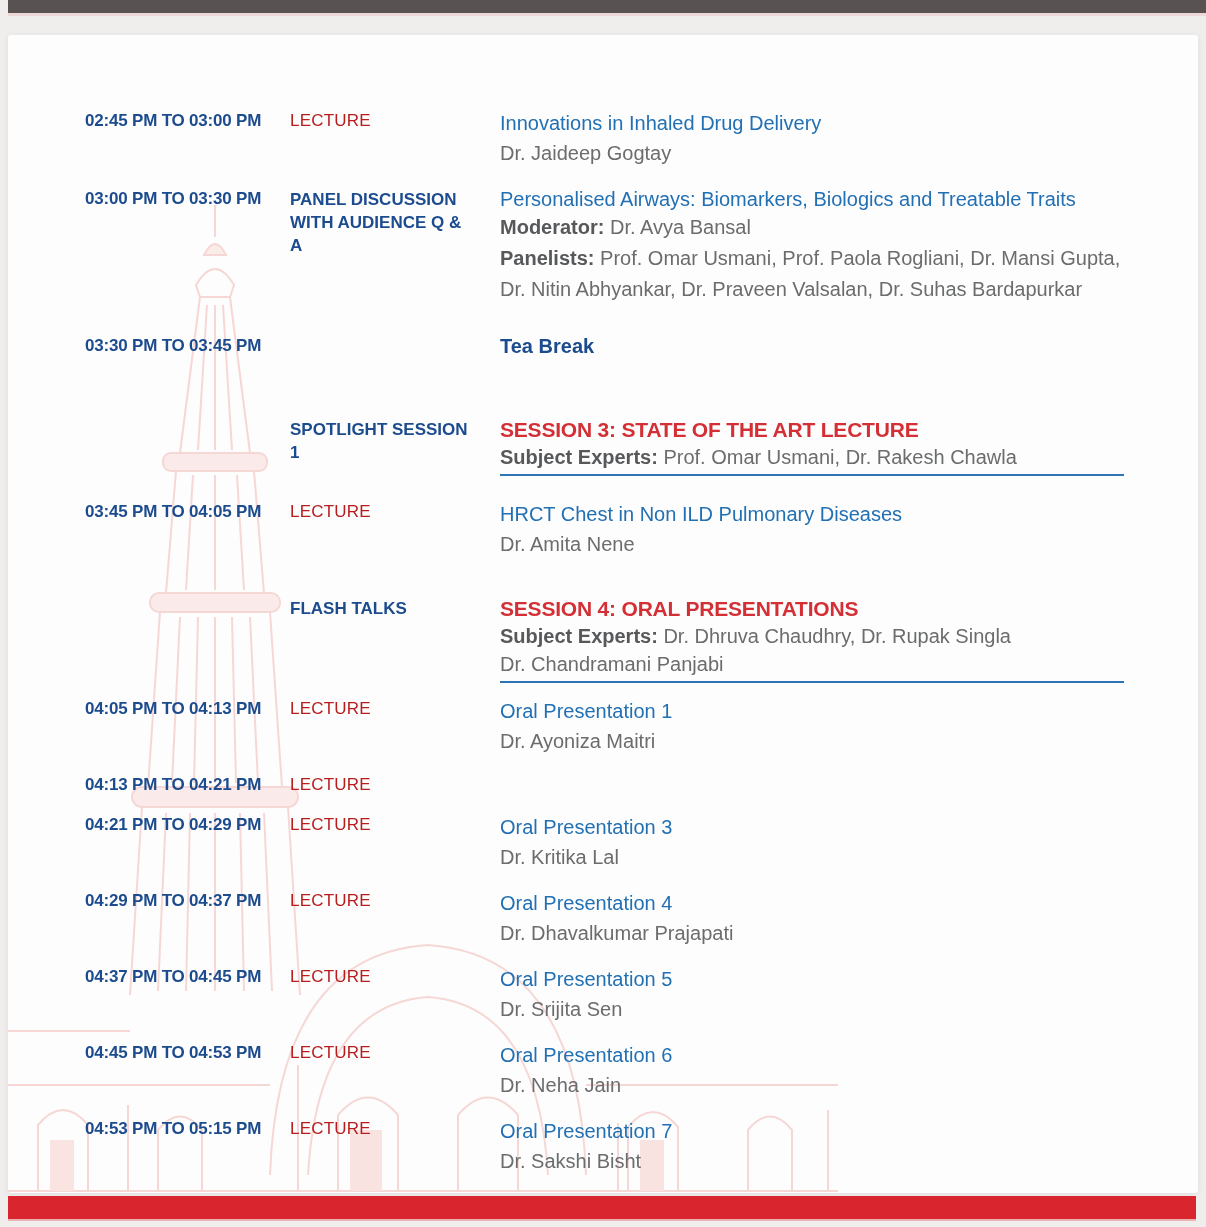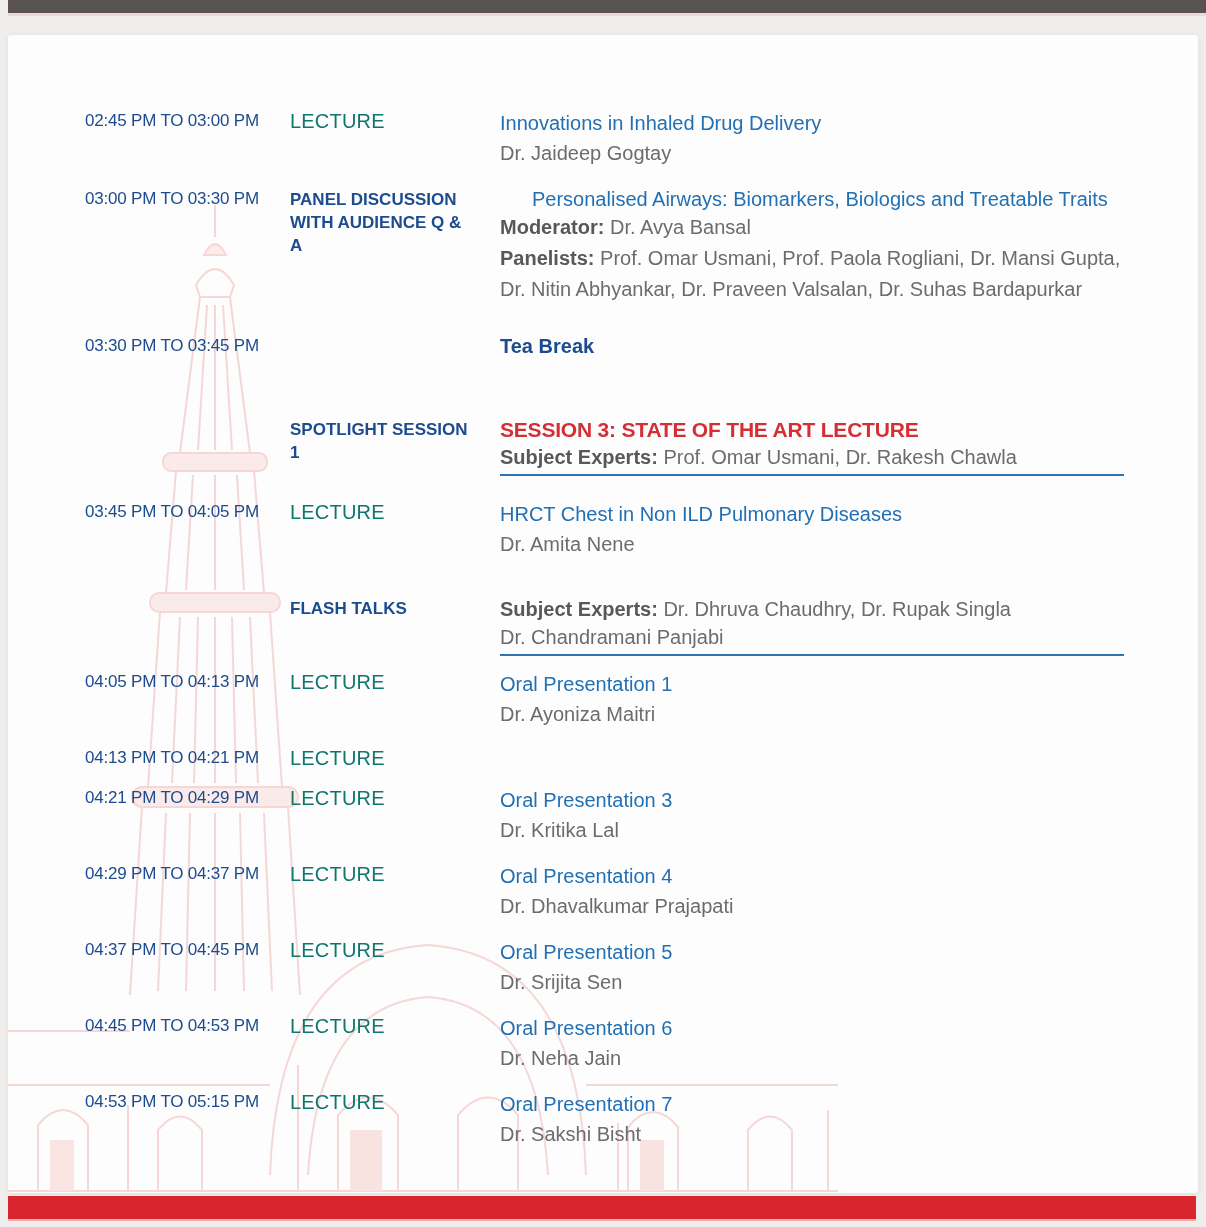--- a/index.html
+++ b/index.html
@@ -33,26 +33,26 @@
   .content {
     position:relative; z-index:1;
     padding:73px 74px 0 77px;
   }
   .row {
     display:grid;
     grid-template-columns:205px 210px 1fr;
     align-items:start;
   }
   .col-time {
-    font-size:17px; font-weight:normal; line-height:22px;
+    font-size:17px; font-weight:bold; line-height:22px;
     letter-spacing:-0.2px; color:#1c4b8e; padding-top:2px;
   }
   .col-type { padding-right:24px; padding-top:2px; }
   .type-gray {
-    font-size:20px; line-height:22px; color:#0f766e; letter-spacing:0.2px;
+    font-size:17px; line-height:22px; color:#b91c1c; letter-spacing:0.2px;
   }
   .type-navy {
     font-size:17px; font-weight:bold; line-height:23px; color:#1c4b8e;
   }
   .talk-title { font-size:20px; line-height:30px; color:#2270b4; }
   .speaker-name { font-size:20px; line-height:30px; color:#6b6c6e; }
   .bold-label { font-weight:bold; color:#57585a; }
   .panel-line { font-size:20px; line-height:31px; color:#6b6c6e; }
   .break-title { font-size:20px; line-height:26px; font-weight:bold; color:#1c4b8e; }
   .session-title { font-size:21px; line-height:27px; font-weight:bold; color:#d32f35; letter-spacing:-0.2px; }
@@ -145,21 +145,21 @@
         <div class="col-content">
           <div class="talk-title">Innovations in Inhaled Drug Delivery</div>
           <div class="speaker-name">Dr. Jaideep Gogtay</div>
         </div>
       </div>
 
       <div class="row mb28">
         <div class="col-time">03:00 PM TO 03:30 PM</div>
         <div class="col-type"><span class="type-navy">PANEL DISCUSSION WITH AUDIENCE Q &amp; A</span></div>
         <div class="col-content">
-          <div class="talk-title" style="line-height:26px;margin-left:32px;">Personalised Airways: Biomarkers, Biologics and Treatable Traits</div>
+          <div class="talk-title" style="line-height:26px;">Personalised Airways: Biomarkers, Biologics and Treatable Traits</div>
           <div class="panel-line">
             <span class="bold-label">Moderator:</span>
             <span>Dr. Avya Bansal</span>
           </div>
           <div class="panel-line">
             <span class="bold-label">Panelists:</span>
             <span>Prof. Omar Usmani, Prof. Paola Rogliani, Dr. Mansi Gupta, Dr. Nitin Abhyankar, Dr. Praveen Valsalan, Dr. Suhas Bardapurkar</span>
           </div>
         </div>
       </div>
@@ -191,20 +191,21 @@
         <div class="col-content">
           <div class="talk-title">HRCT Chest in Non ILD Pulmonary Diseases</div>
           <div class="speaker-name">Dr. Amita Nene</div>
         </div>
       </div>
 
       <div class="row mb13">
         <div class="col-time"></div>
         <div class="col-type"><span class="type-navy">FLASH TALKS</span></div>
         <div class="col-content">
+          <div class="session-title">SESSION 4: ORAL PRESENTATIONS</div>
           <div class="experts-line">
             <span class="bold-label">Subject Experts:</span>
             <span>Dr. Dhruva Chaudhry, Dr. Rupak Singla</span>
           </div>
           <div class="experts-line">Dr. Chandramani Panjabi</div>
           <div class="rule"></div>
         </div>
       </div>
 
       <div class="row mb16">

